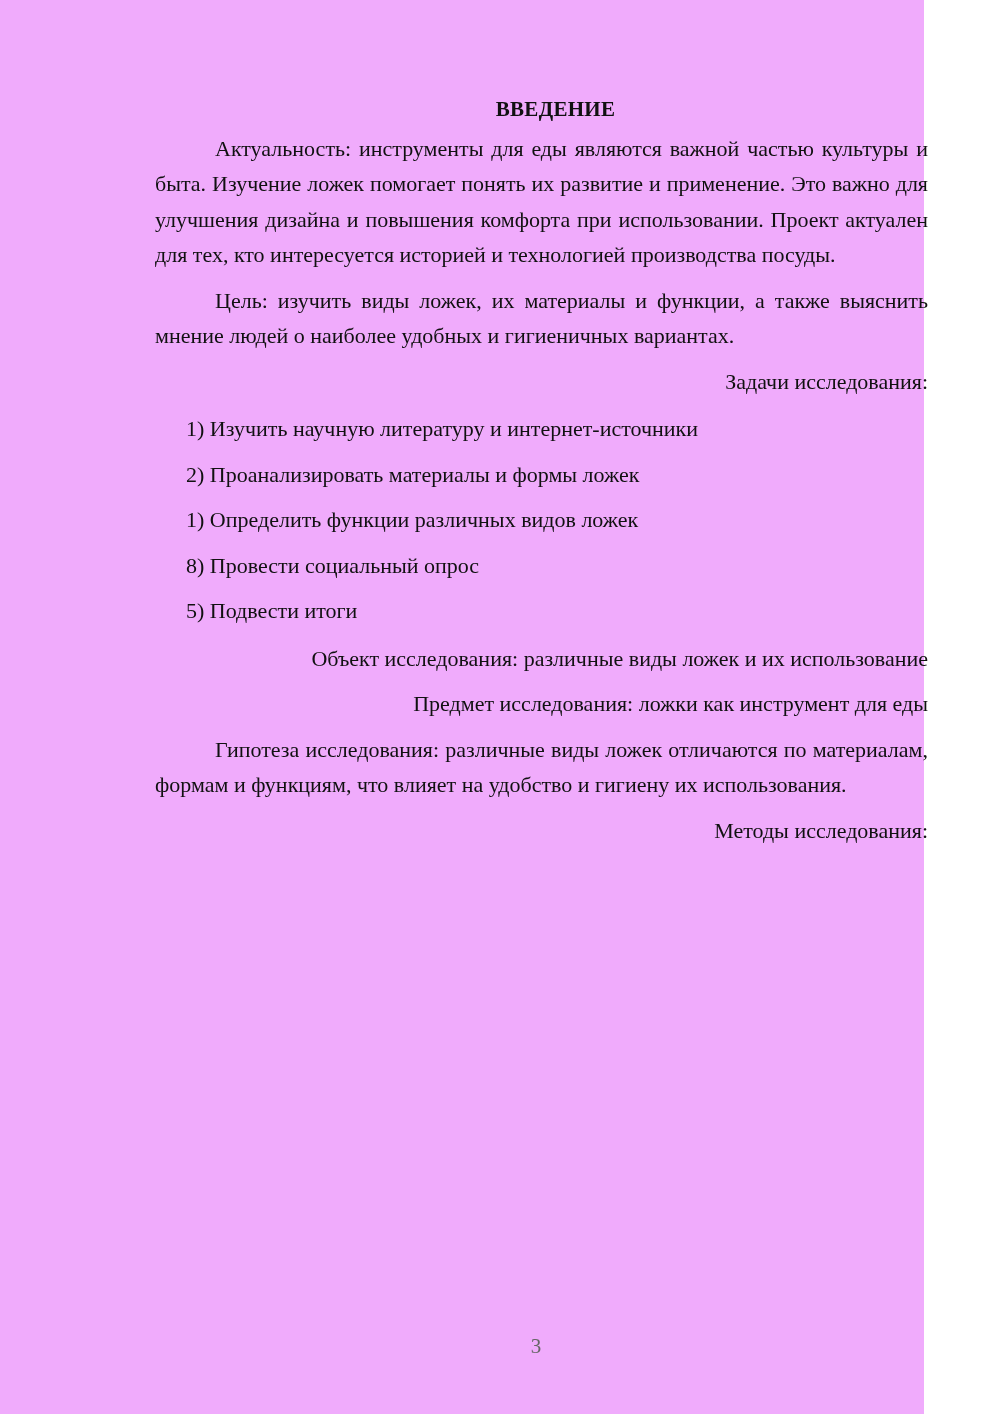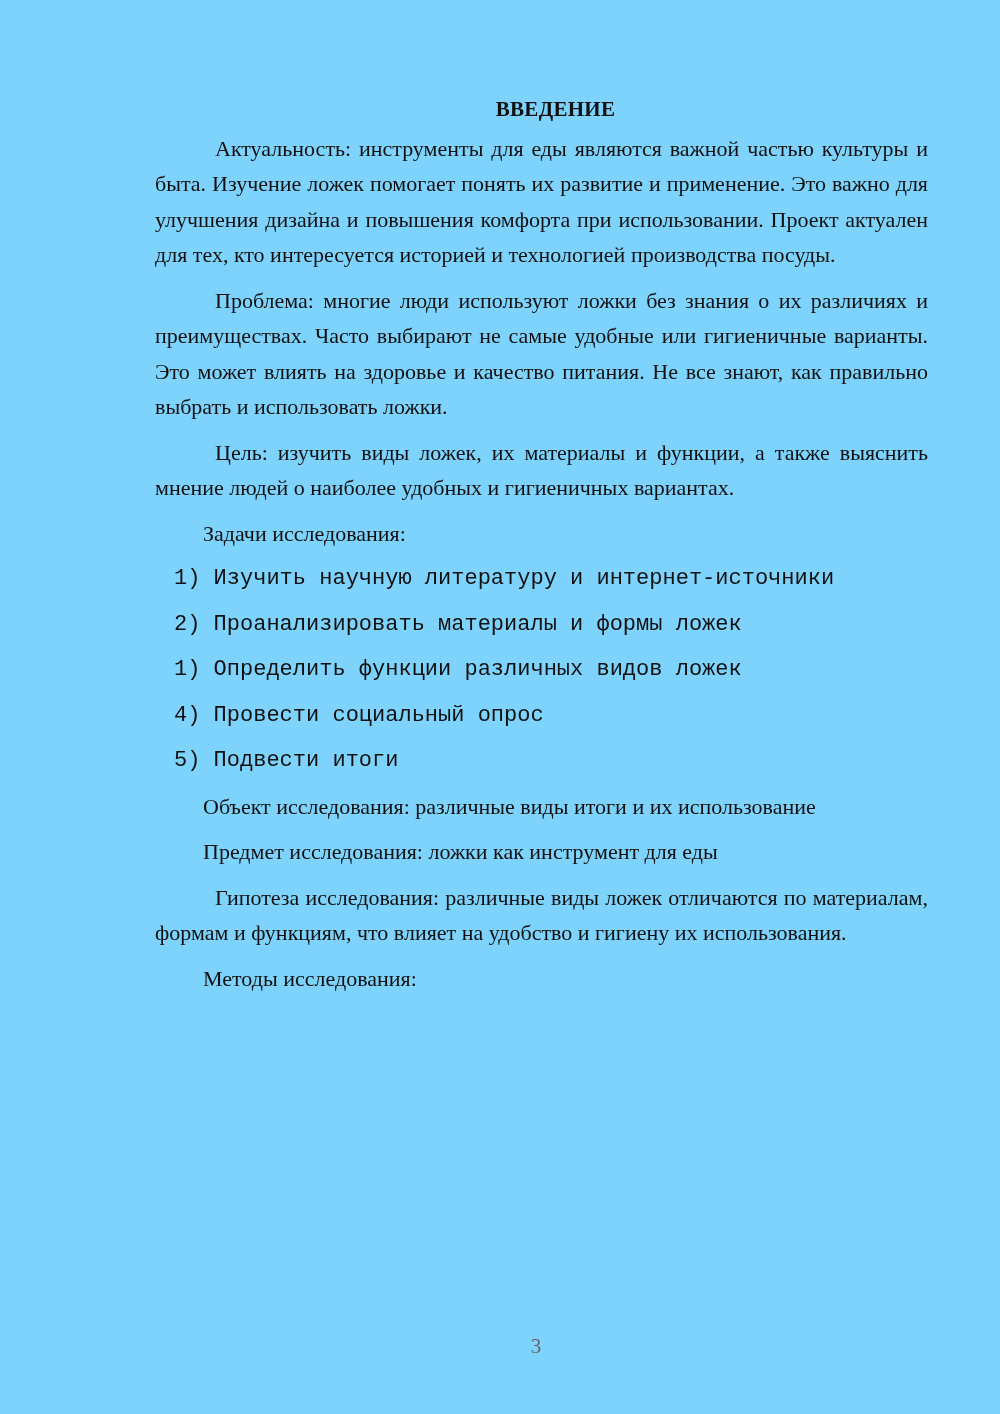--- a/index.html
+++ b/index.html
@@ -11,23 +11,23 @@
       width: 1000px;
       height: 1414px;
       position: relative;
       overflow: hidden;
       font-family: "Liberation Serif", "DejaVu Serif", serif;
       color: #111111;
     }
     .page {
       position: absolute;
       left: 0; top: 0;
-      width: 1000px;
+      width: 924px;
       height: 1414px;
-      background: #7dd3fc;
+      background: #f0abfc;
     }
     .content {
       position: absolute;
       left: 143px;
       top: 92px;
       width: 785px;
       font-size: 22px;
       line-height: 35.5px;
     }
     .title {
@@ -40,26 +40,26 @@
     }
     .para {
       text-align: justify;
       text-indent: 60px;
       margin: 0 0 10px 12px;
     }
     .indent-line {
       padding-left: 60px;
       margin: 0 0 10px 0;
       white-space: nowrap;
+      text-align: right;
     }
     .list {
       list-style: none;
-      margin: 0;
+      margin: 12px;
       padding: 0;
-      font-family: Liberation Mono, monospace;
     }
     .list-item {
       padding-left: 31px;
       margin: 0 0 10px 0;
       white-space: nowrap;
     }
     .page-number {
       position: absolute;
       left: 0;
       width: 1000px;
@@ -74,35 +74,34 @@
 </head>
 <body>
 
 <div class="page">
   <div class="content">
 
     <h1 class="title">ВВЕДЕНИЕ</h1>
 
     <p class="para">Актуальность: инструменты для еды являются важной частью культуры и быта. Изучение ложек помогает понять их развитие и применение. Это важно для улучшения дизайна и повышения комфорта при использовании. Проект актуален для тех, кто интересуется историей и технологией производства посуды.</p>
 
-    <p class="para">Проблема: многие люди используют ложки без знания о их различиях и преимуществах. Часто выбирают не самые удобные или гигиеничные варианты. Это может влиять на здоровье и качество питания. Не все знают, как правильно выбрать и использовать ложки.</p>
 
     <p class="para">Цель: изучить виды ложек, их материалы и функции, а также выяснить мнение людей о наиболее удобных и гигиеничных вариантах.</p>
 
     <div class="indent-line">Задачи исследования:</div>
 
     <ul class="list">
       <li class="list-item">1) Изучить научную литературу и интернет-источники</li>
       <li class="list-item">2) Проанализировать материалы и формы ложек</li>
       <li class="list-item">1) Определить функции различных видов ложек</li>
-      <li class="list-item">4) Провести социальный опрос</li>
+      <li class="list-item">8) Провести социальный опрос</li>
       <li class="list-item">5) Подвести итоги</li>
     </ul>
 
-    <div class="indent-line">Объект исследования: различные виды итоги и их использование</div>
+    <div class="indent-line">Объект исследования: различные виды ложек и их использование</div>
 
     <div class="indent-line">Предмет исследования: ложки как инструмент для еды</div>
 
     <p class="para">Гипотеза исследования: различные виды ложек отличаются по материалам, формам и функциям, что влияет на удобство и гигиену их использования.</p>
 
     <div class="indent-line">Методы исследования:</div>
 
 
   </div>
 

